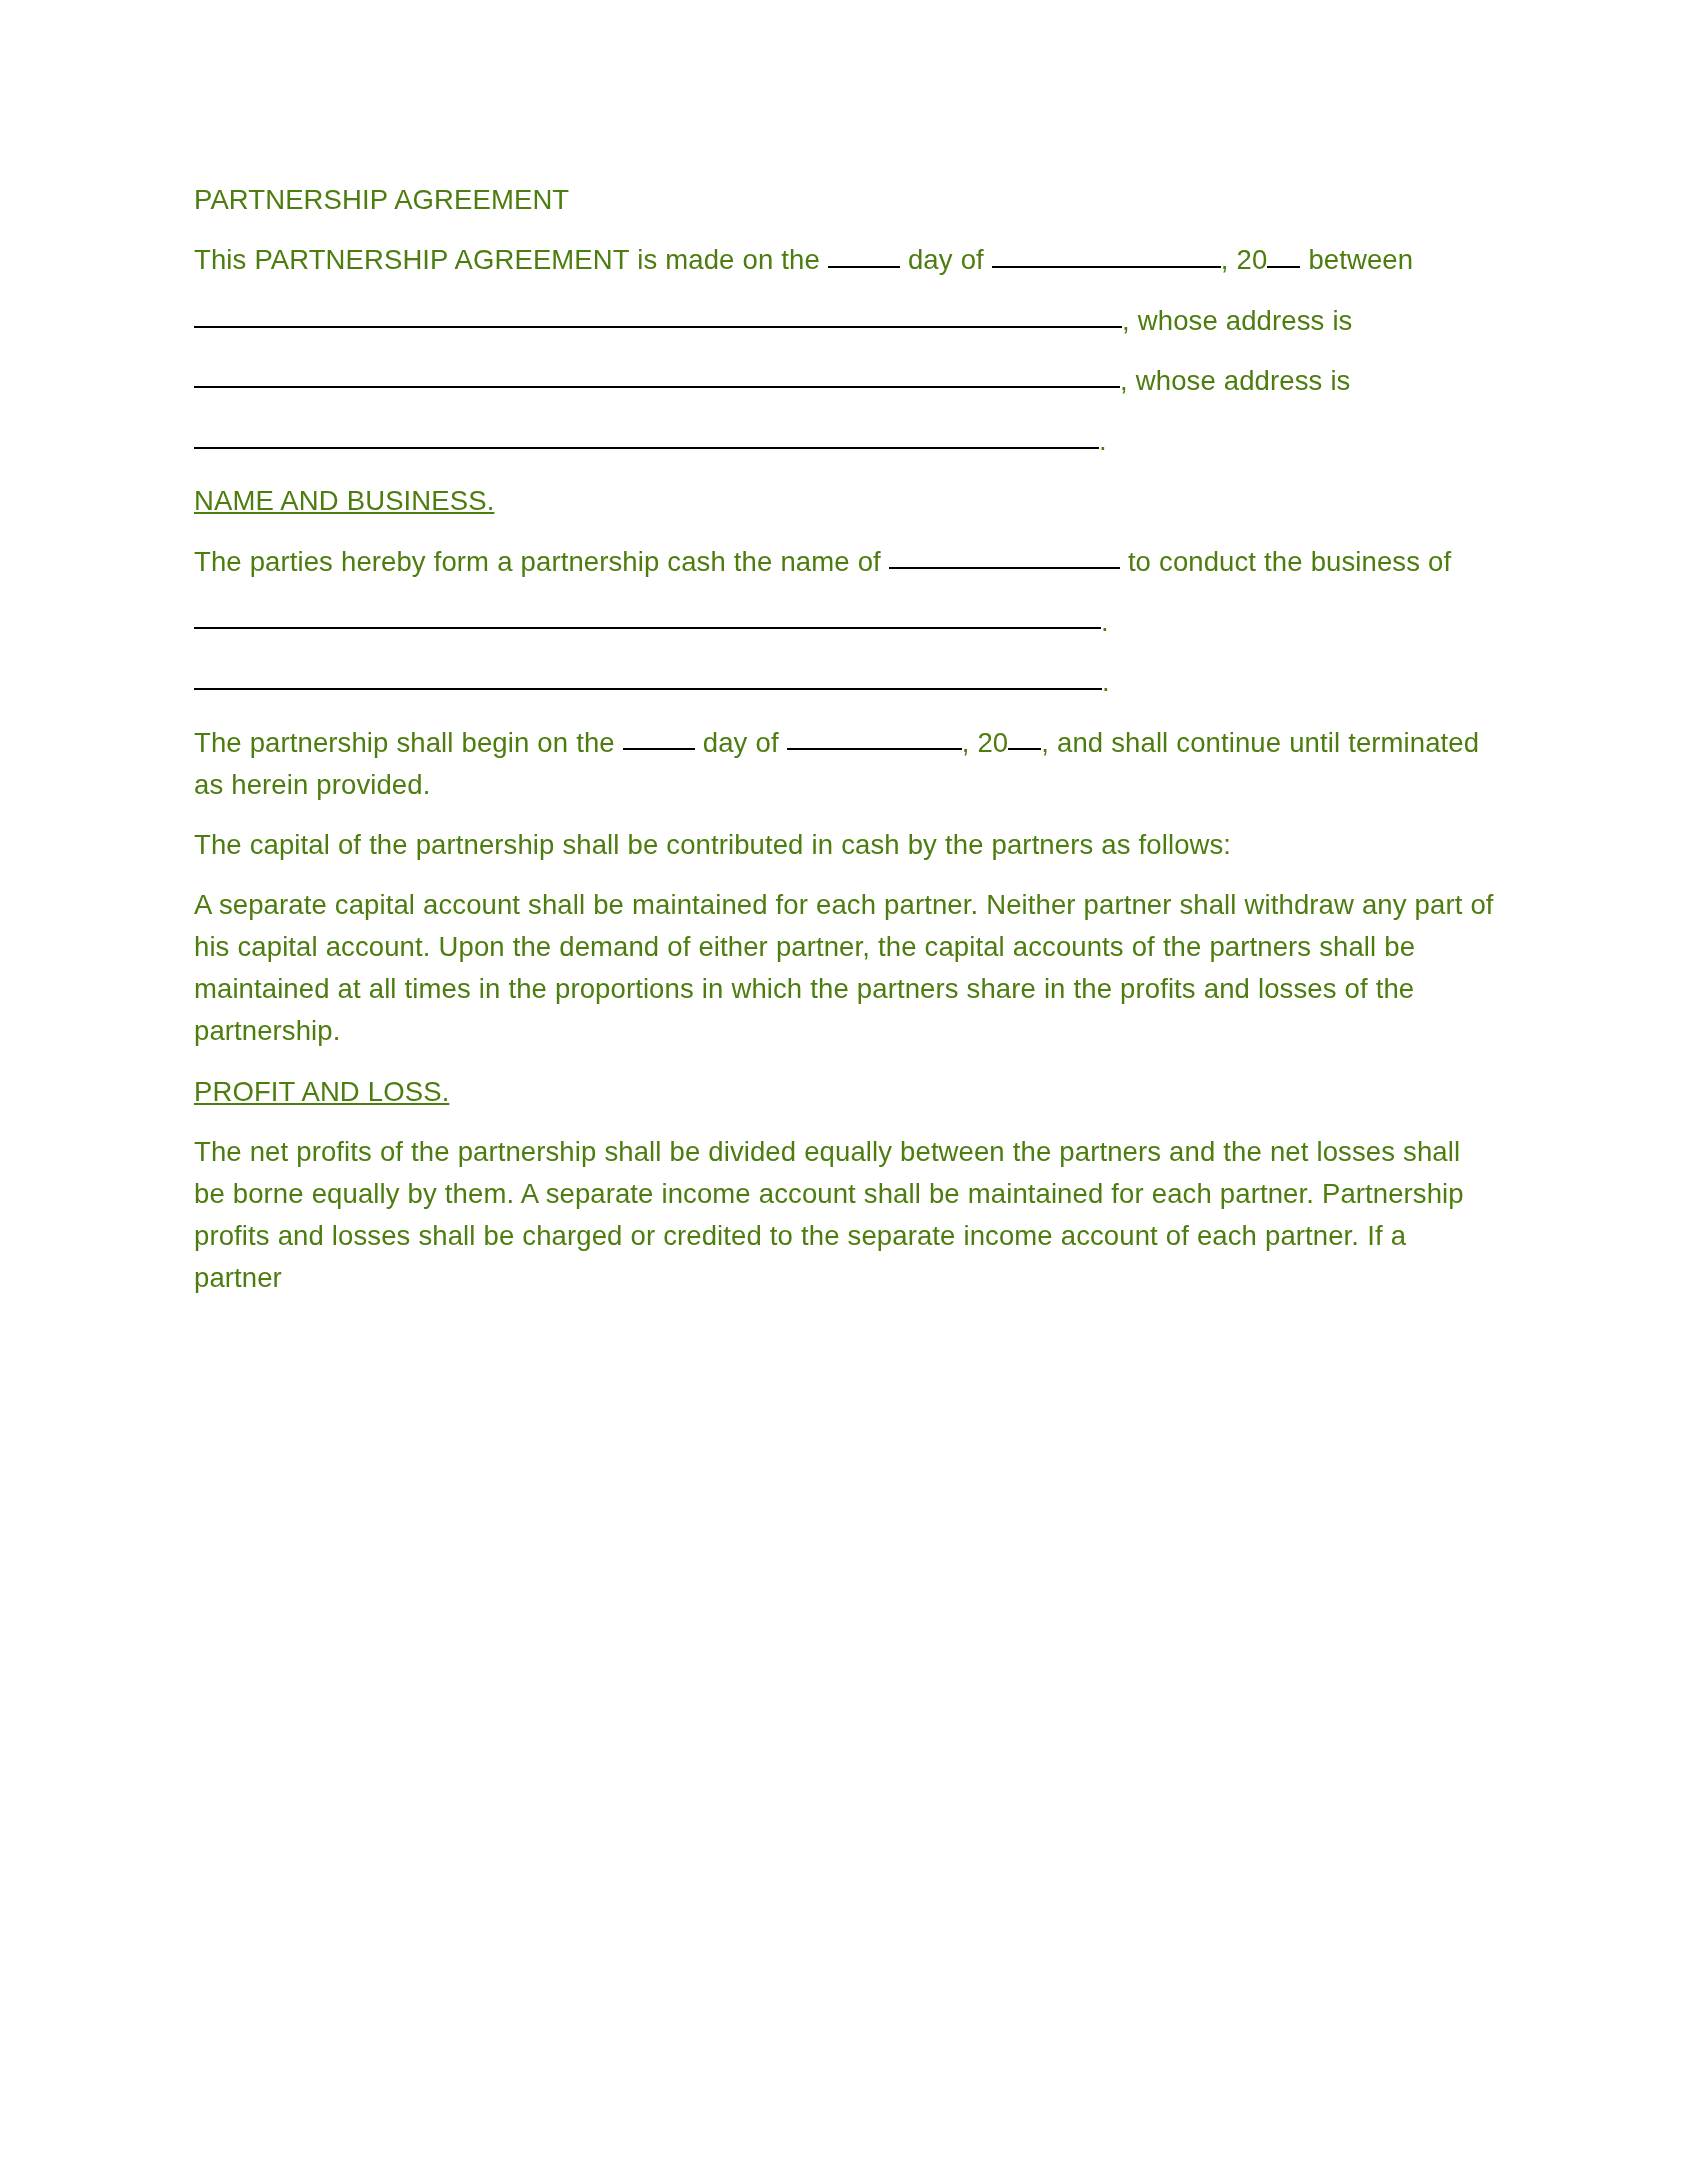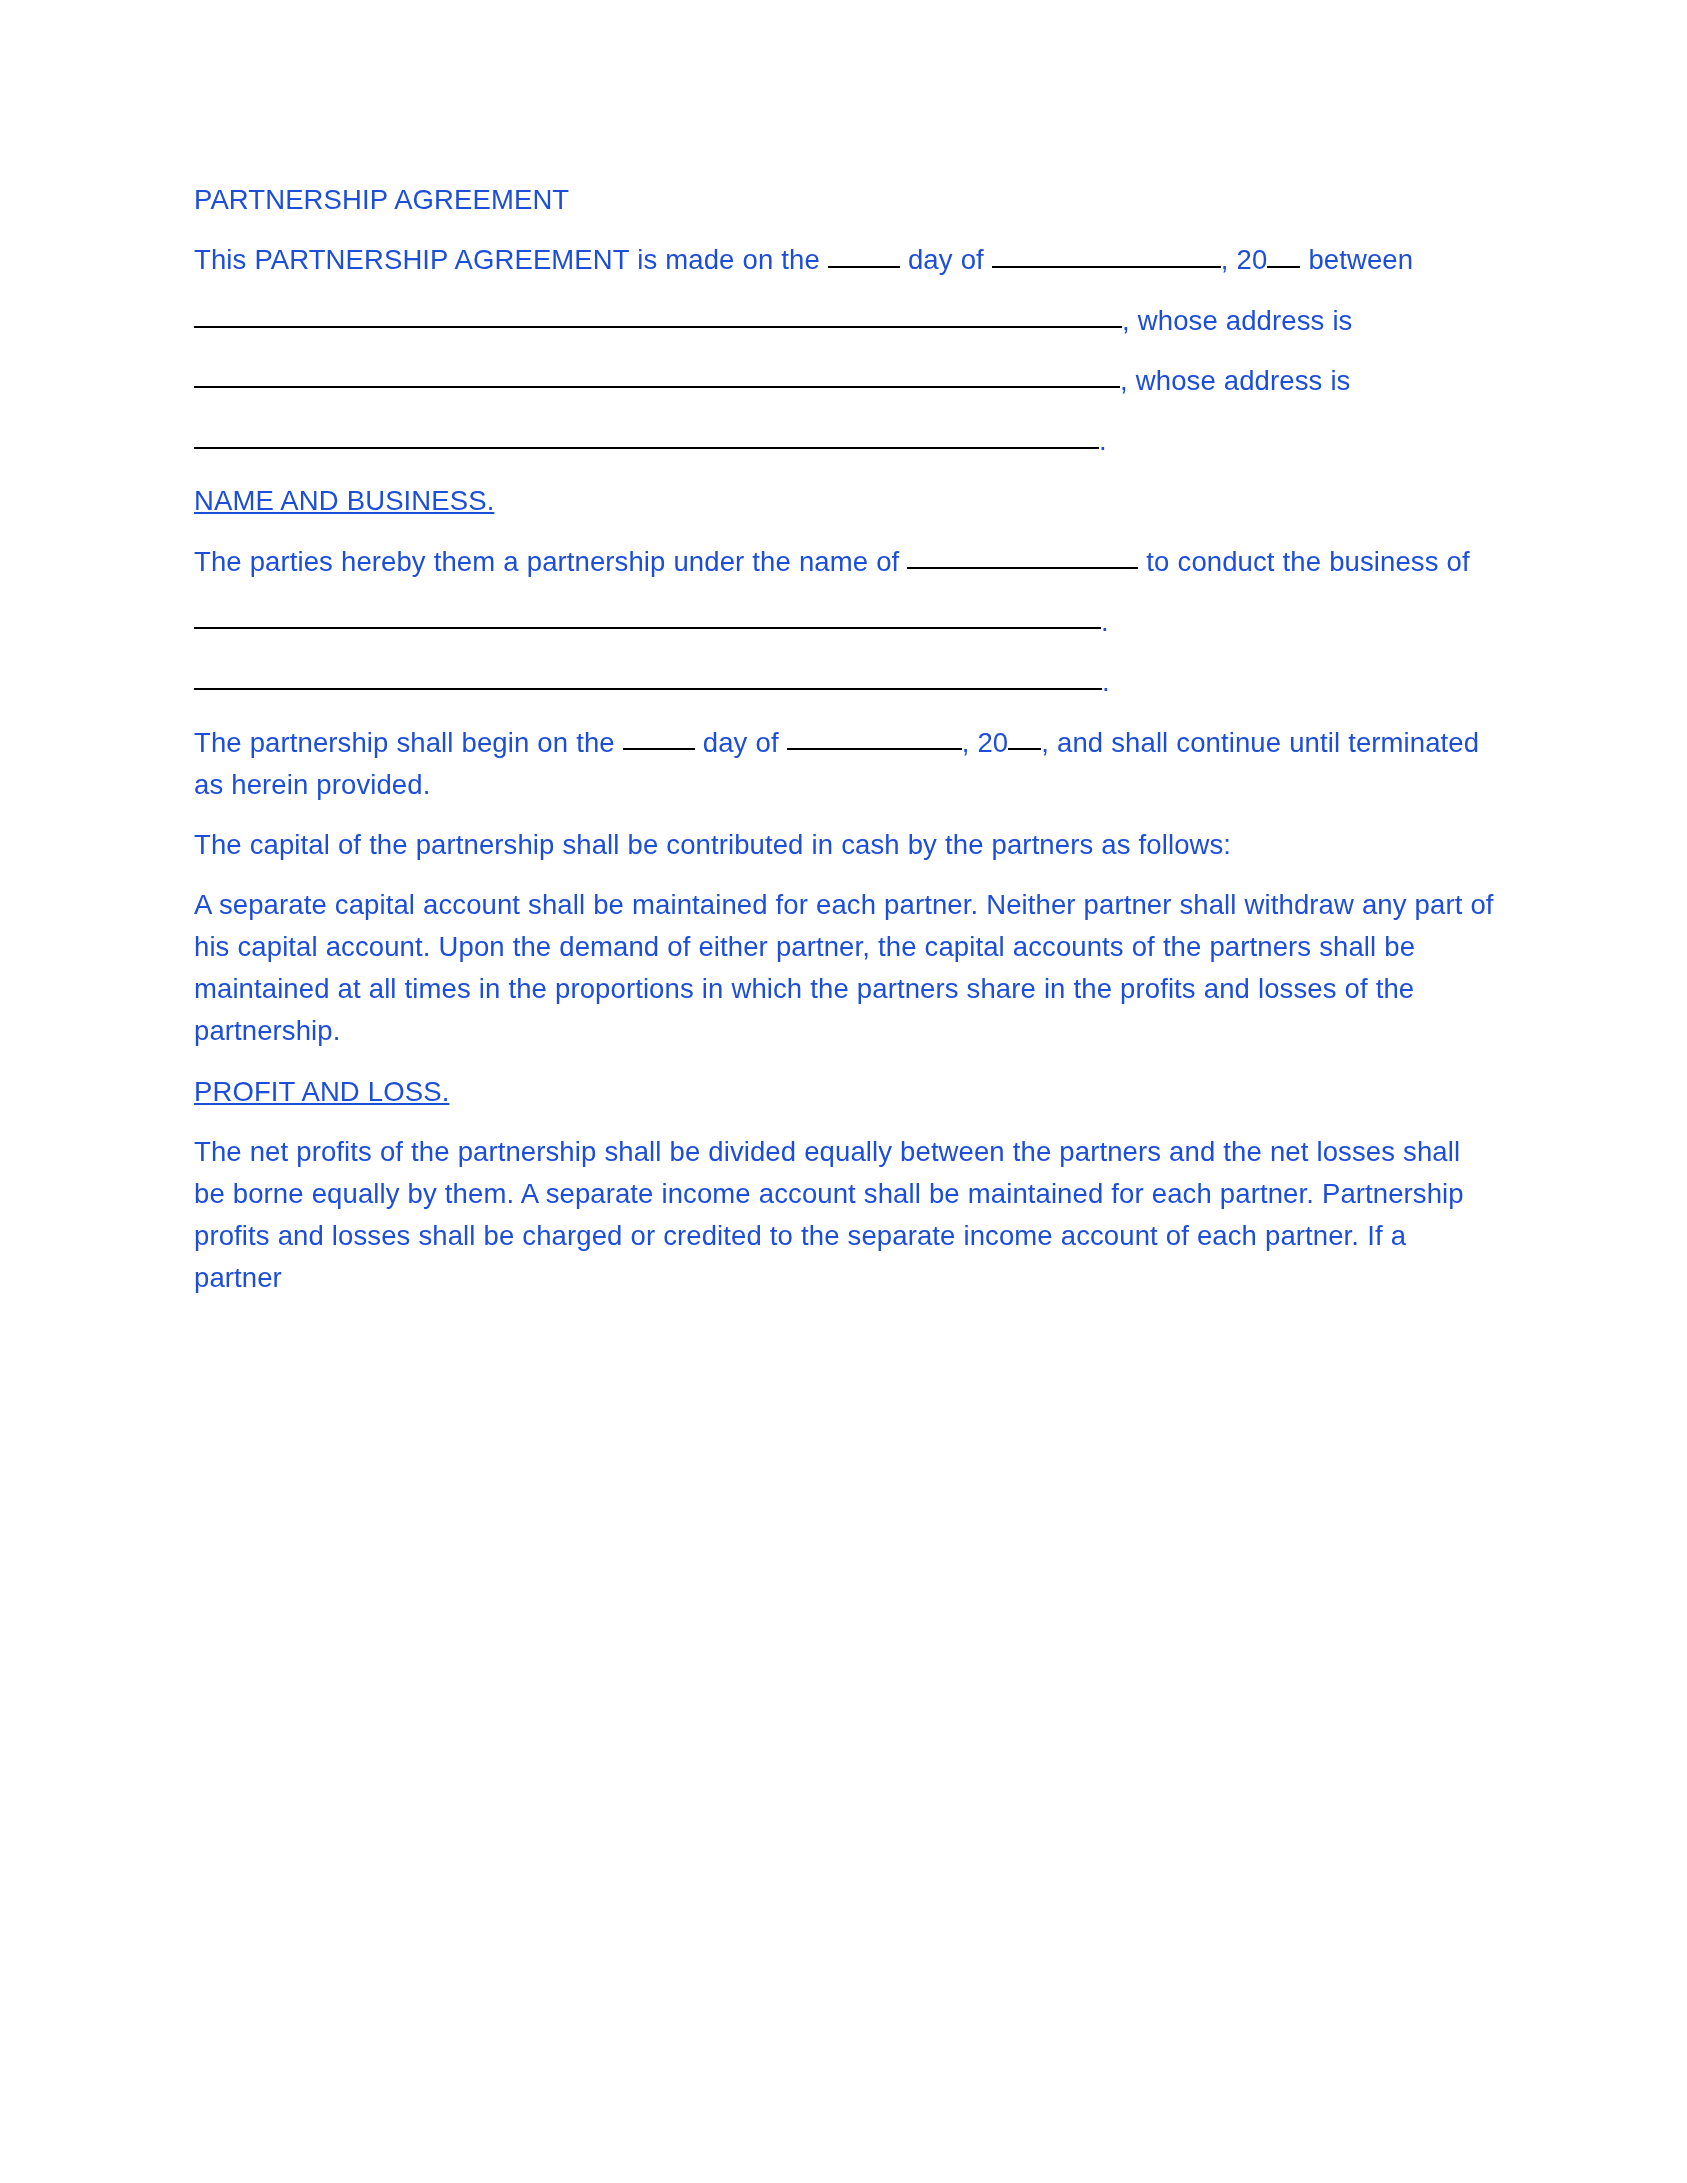--- a/index.html
+++ b/index.html
@@ -24,21 +24,21 @@
   .content {
     position: absolute;
     left: 194px;
     top: 179px;
     width: 1301px;
   }
   .para {
     font-size: 27.5px;
     line-height: 42px;
     margin: 0 0 18.3px 0;
-    color: #1d4ed8;
+    color: #4d7c0f;
     letter-spacing: 0.1px;
     word-spacing: 0.3px;
   }
   .para.heading {
     margin-bottom: 18.3px;
     text-decoration: underline;
   }
   
   .rule {
     display: inline-block;
@@ -72,21 +72,21 @@
 
     <p class="para"><span class="rule rule-full-a"></span><span>, whose address is</span></p>
 
 
     <p class="para"><span class="rule rule-full-c"></span><span>, whose address is</span></p>
 
     <p class="para"><span class="rule rule-full-d"></span><span>.</span></p>
 
     <p class="para heading">NAME AND BUSINESS.</p>
 
-    <p class="para"><span>The parties hereby them a partnership under the name of </span><span class="rule rule-name"></span><span> to conduct the business of</span></p>
+    <p class="para"><span>The parties hereby form a partnership cash the name of </span><span class="rule rule-name"></span><span> to conduct the business of</span></p>
 
     <p class="para"><span class="rule rule-full-e"></span><span>.</span></p>
 
 
     <p class="para"><span class="rule rule-full-f"></span><span>.</span></p>
 
 
     <p class="para"><span>The partnership shall begin on the </span><span class="rule rule-s"></span><span> day of </span><span class="rule rule-m"></span><span>, 20</span><span class="rule rule-xs"></span><span>, and shall continue until terminated as herein provided.</span></p>
 
 

